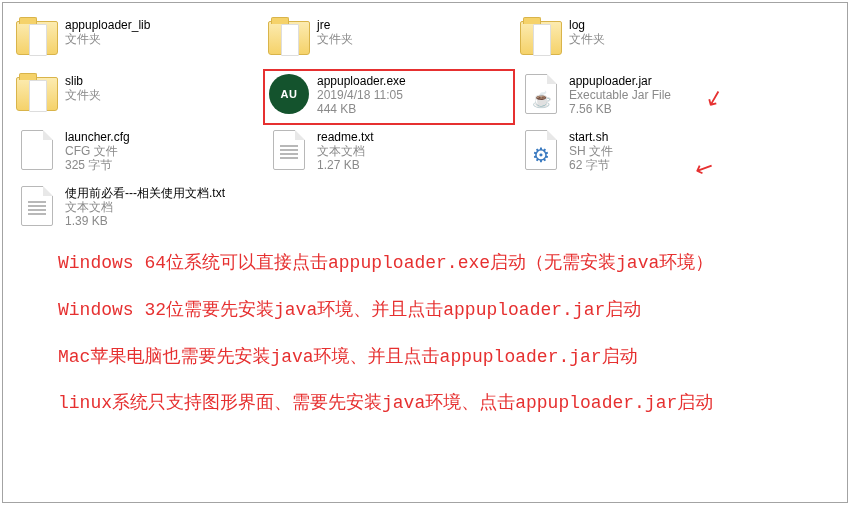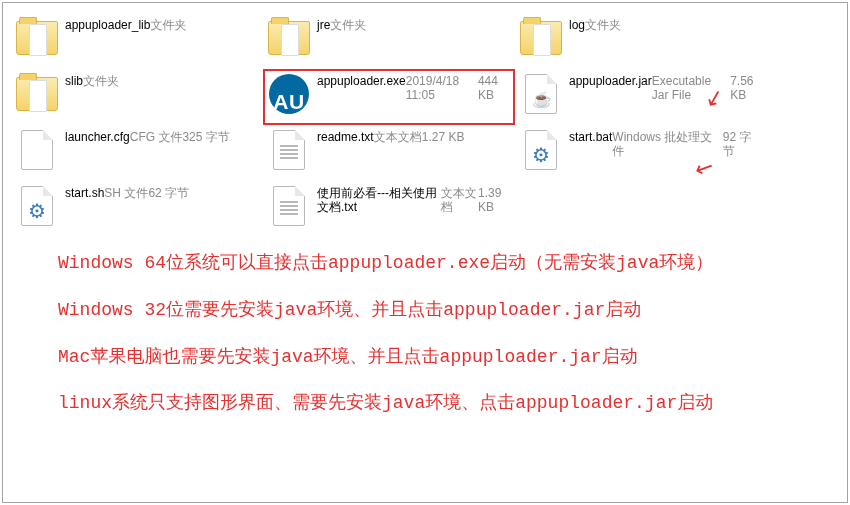--- a/index.html
+++ b/index.html
@@ -39,21 +39,21 @@
       width: 44px;
       height: 44px;
       margin-right: 6px;
       flex-shrink: 0;
       display: flex;
       align-items: center;
       justify-content: center;
     }
     .file-details {
       display: flex;
-      flex-direction: row;
+      flex-direction: column;
       padding-top: 2px;
       line-height: 14px;
     }
     .file-name {
       color: #000;
       font-size: 12px;
     }
     .file-meta {
       color: #8a8a8a;
       font-size: 12px;
@@ -136,26 +136,26 @@
       width: 18px;
       height: 2px;
       background: #b8b8b8;
       box-shadow: 0 4px 0 #b8b8b8, 0 8px 0 #b8b8b8, 0 12px 0 #b8b8b8;
     }
     
     .au-icon {
       width: 40px;
       height: 40px;
       border-radius: 50%;
-      background: #0369a1;
-      display: flex;
-      align-items: flex-end;
+      background: #14532d;
+      display: flex;
+      align-items: center;
       justify-content: center;
       color: #fff;
-      font-size: 21px;
+      font-size: 11px;
       font-weight: bold;
     }
     
     .jar-icon {
       width: 32px;
       height: 40px;
       background: #fff;
       border: 1px solid #b8b8b8;
       position: relative;
       border-radius: 2px;
@@ -317,30 +317,20 @@
       <div class="file-icon">
           <div class="text-file-icon"></div>
         </div>
       <div class="file-details">
         <span class="file-name">readme.txt</span>
         <span class="file-meta">文本文档</span>
         <span class="file-meta">1.27 KB</span>
       </div>
     </div>
 
-    <div class="file-item">
-      <div class="file-icon">
-          <div class="gear-file-icon"></div>
-        </div>
-      <div class="file-details">
-        <span class="file-name">start.bat</span>
-        <span class="file-meta">Windows 批处理文件</span>
-        <span class="file-meta">92 字节</span>
-      </div>
-    </div>
 
     <div class="file-item">
       <div class="file-icon">
           <div class="gear-file-icon"></div>
         </div>
       <div class="file-details">
         <span class="file-name">start.sh</span>
         <span class="file-meta">SH 文件</span>
         <span class="file-meta">62 字节</span>
       </div>

